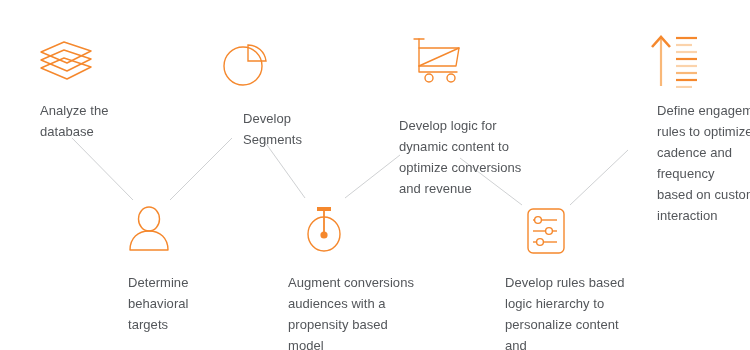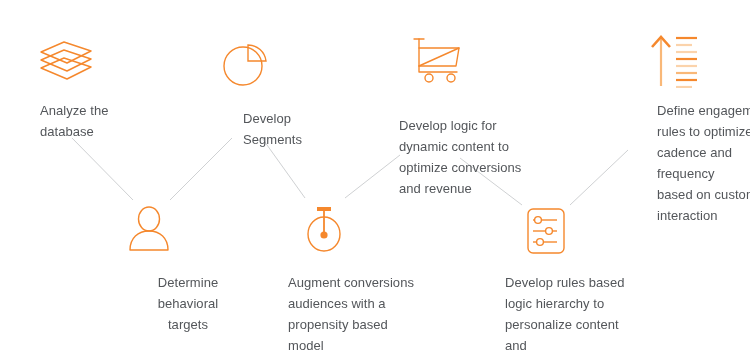--- a/index.html
+++ b/index.html
@@ -130,21 +130,21 @@
 interaction</div>
   </div>
 
   <div class="node" style="left:0;top:0;">
     <svg class="node-icon" style="left:124px;top:206px;" width="54" height="50" viewBox="0 0 54 50">
       <g fill="none" stroke="#f5882d" stroke-width="1.4" stroke-linejoin="round">
         <ellipse cx="25" cy="13" rx="10.5" ry="12"></ellipse>
         <path d="M6 44 C6 32 14 25 25 25 C36 25 44 32 44 44 Z"></path>
       </g>
     </svg>
-    <div class="node-label" style="left:128px;top:272px;width:120px;text-align:center;">Determine
+    <div class="node-label" style="left:128px;top:272px;width:120px;">Determine
 behavioral
 targets</div>
   </div>
 
   <div class="node" style="left:0;top:0;">
     <svg class="node-icon" style="left:298px;top:204px;" width="52" height="52" viewBox="0 0 52 52">
       <g fill="none" stroke="#f5882d" stroke-width="1.4">
         <path d="M19 5 L33 5" stroke-width="4" stroke-linecap="butt"></path>
         <path d="M26 5 L26 14" stroke-width="1.8"></path>
         <ellipse cx="26" cy="30" rx="16" ry="17"></ellipse>

